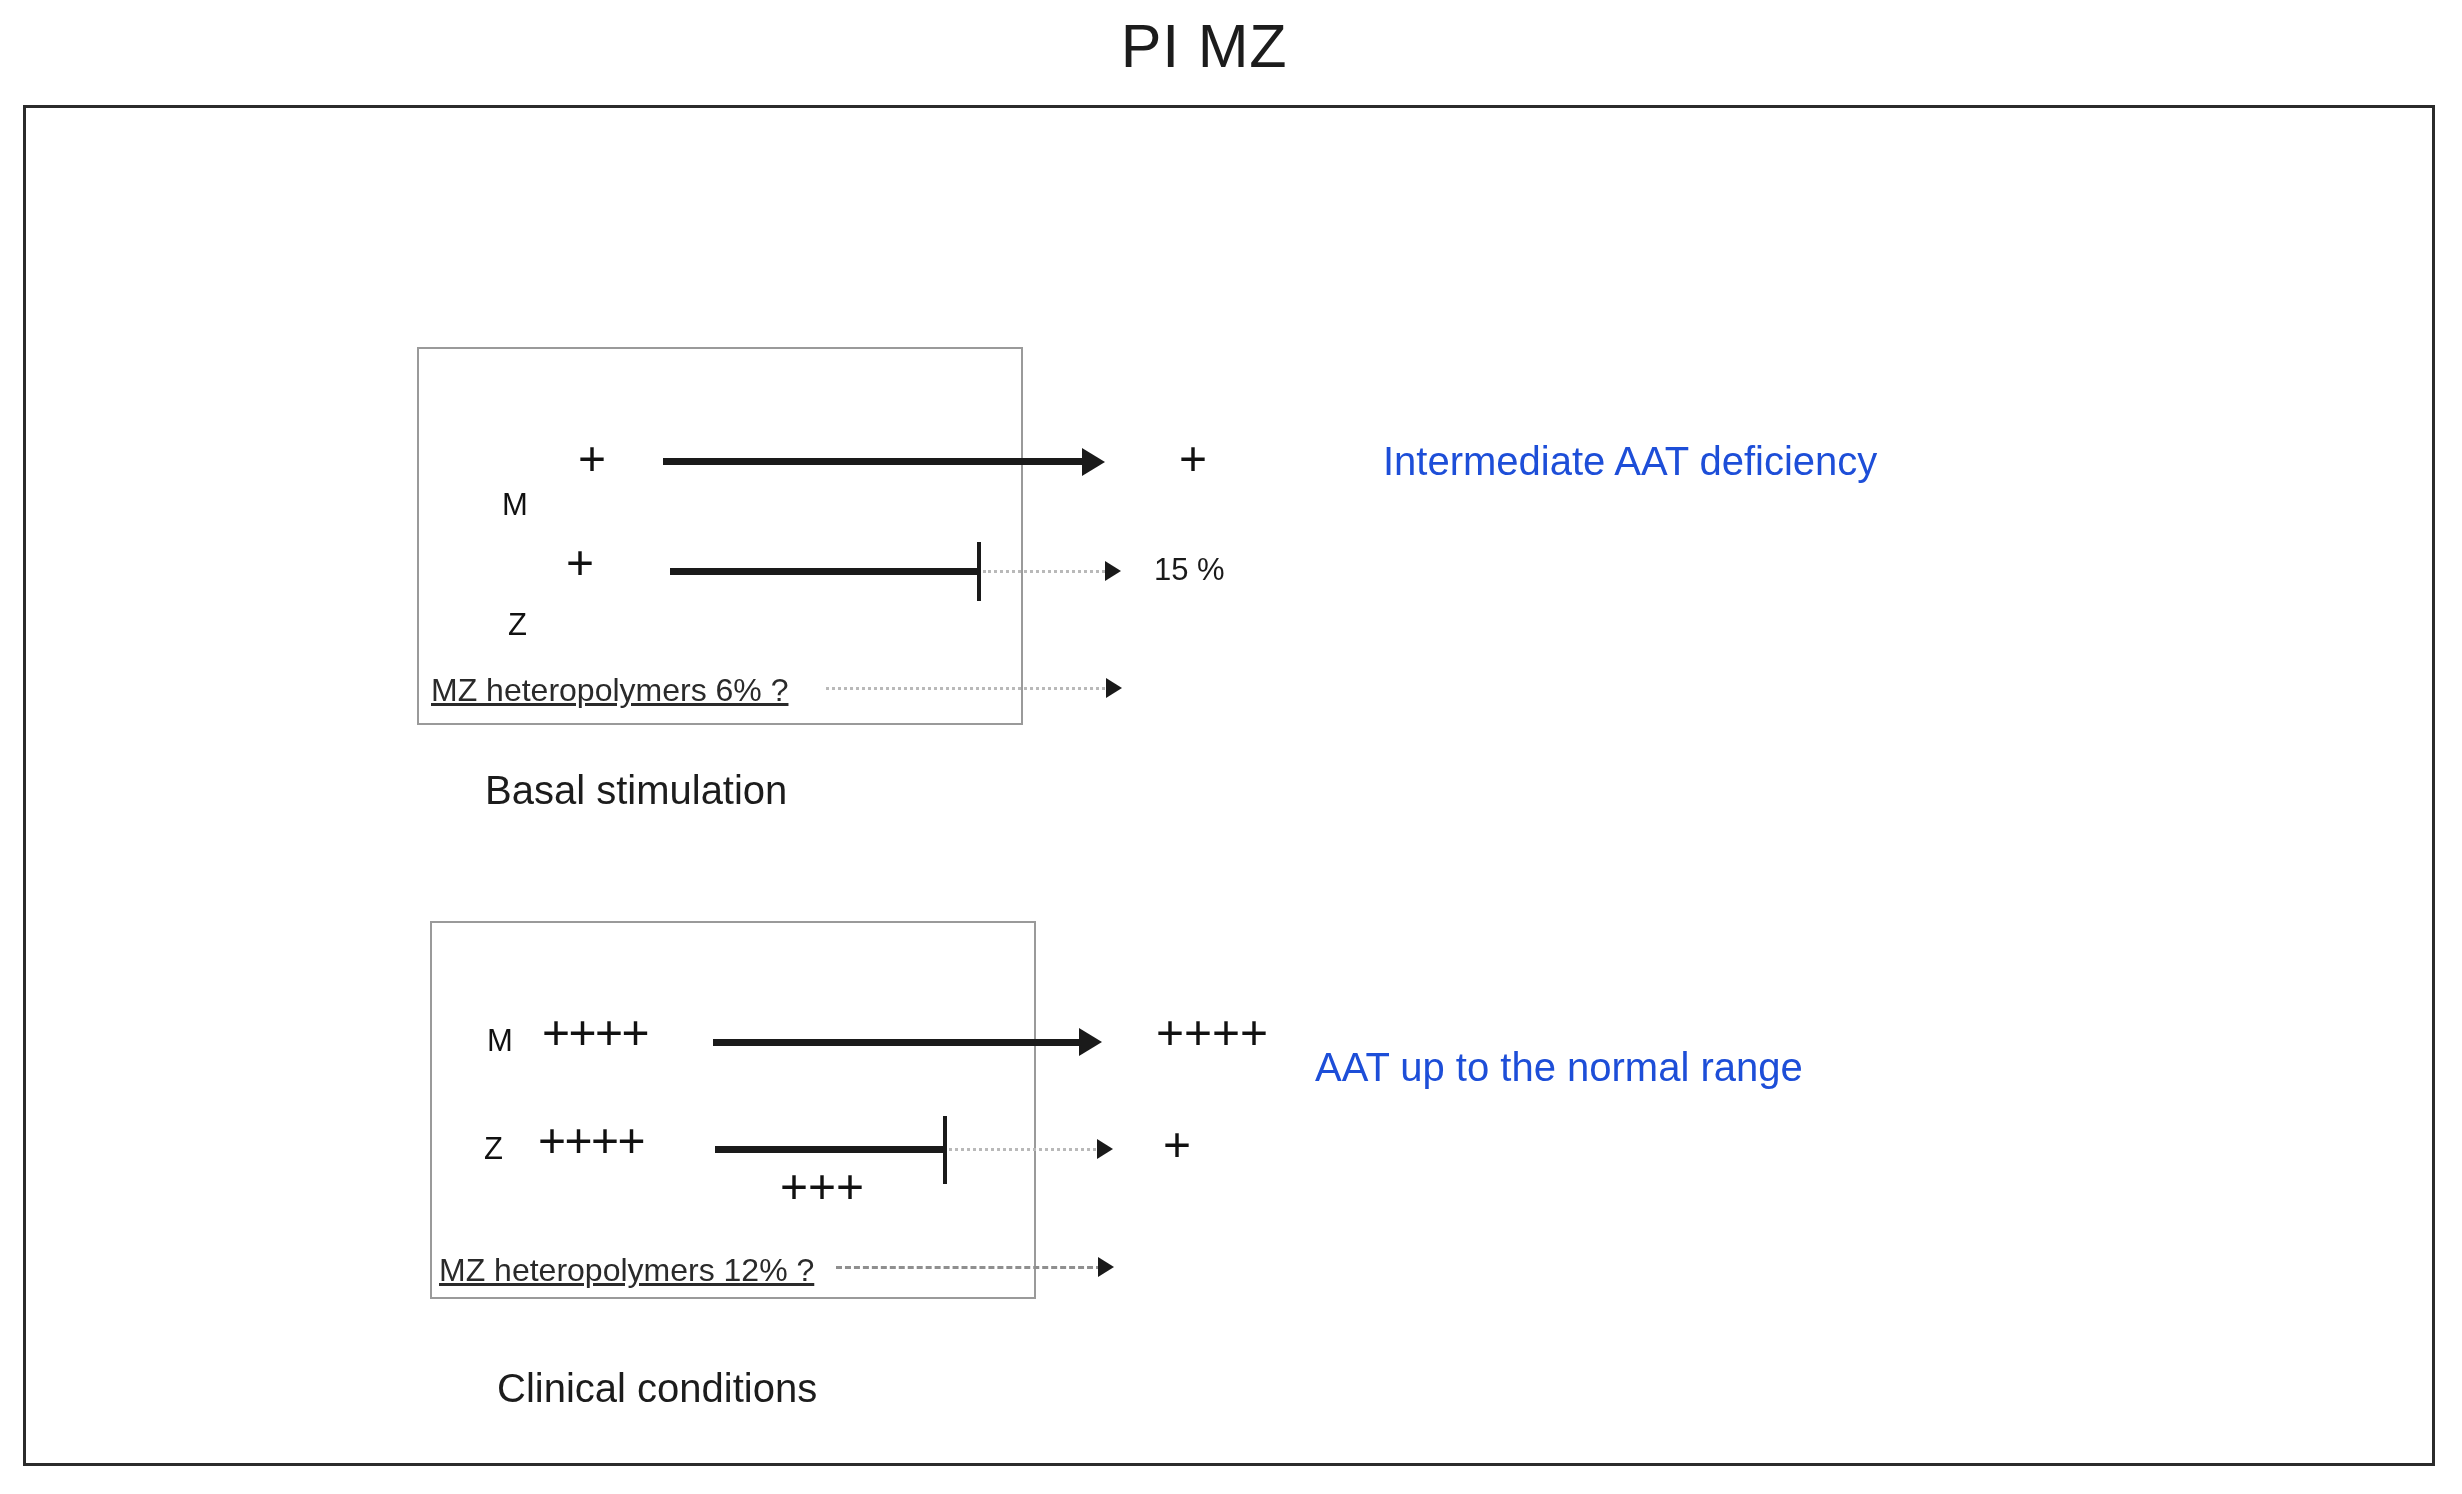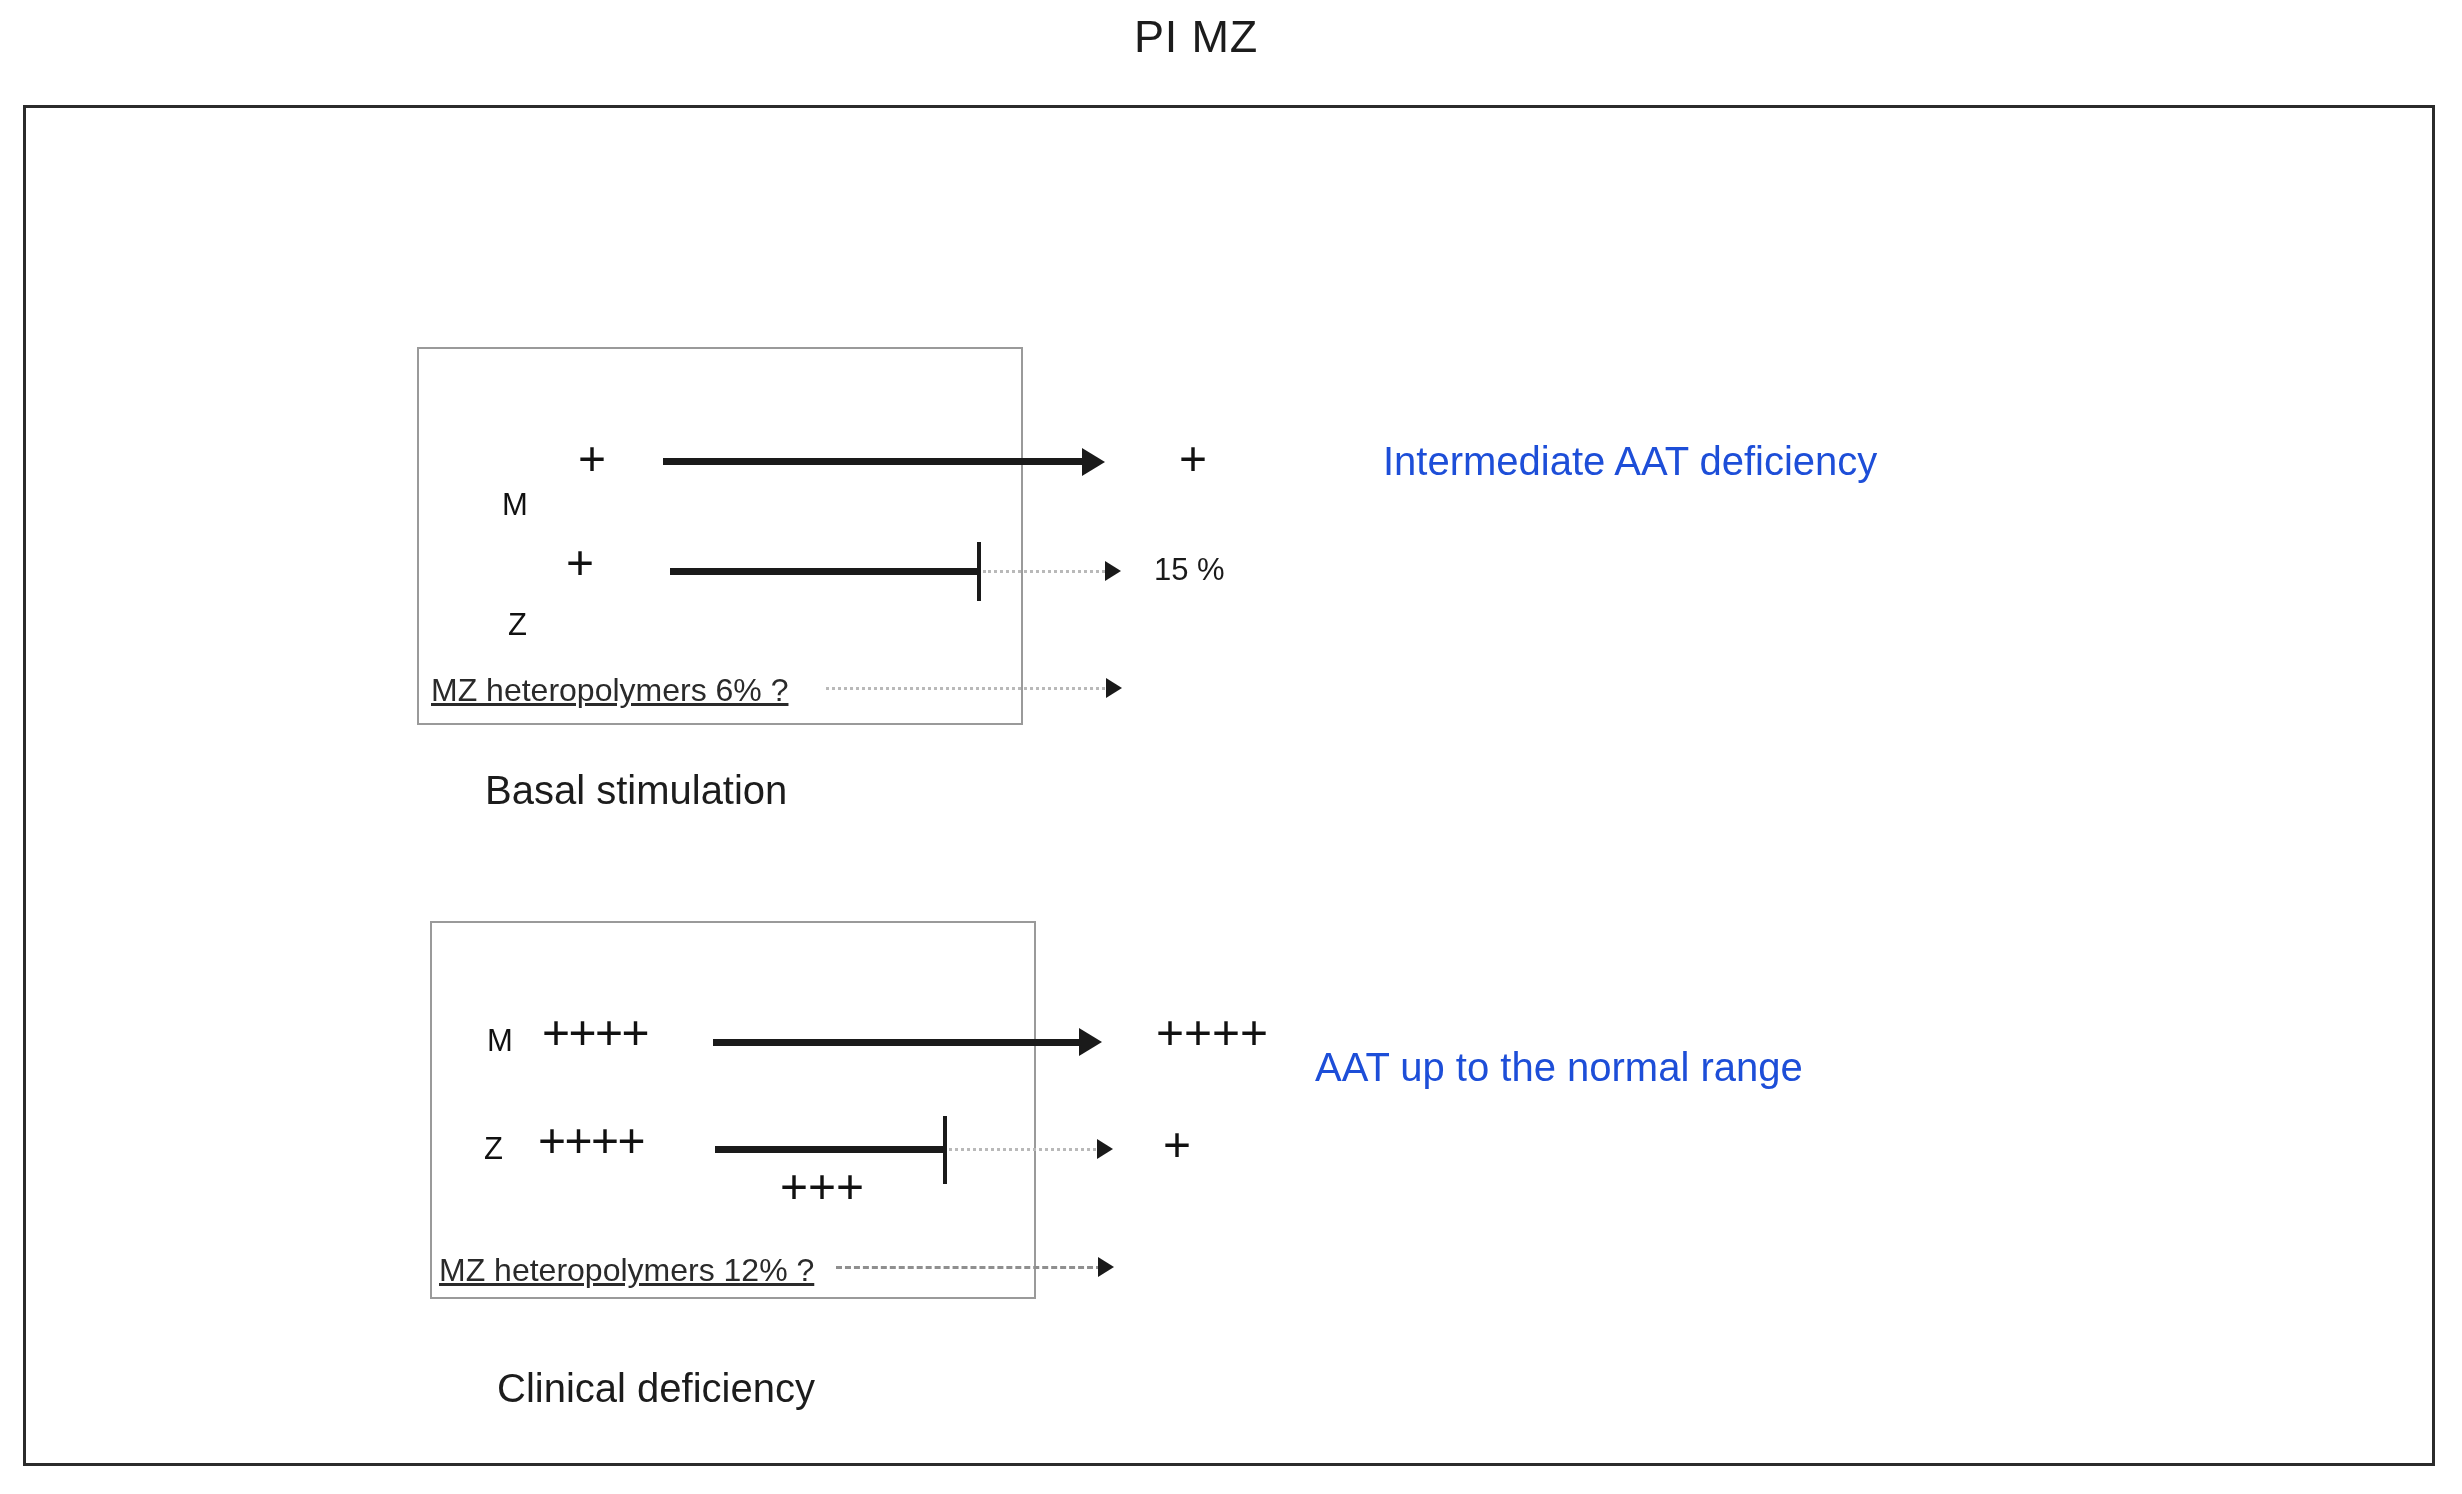--- a/index.html
+++ b/index.html
@@ -15,25 +15,25 @@
     position: relative;
     width: 2462px;
     height: 1495px;
     background: #ffffff;
     overflow: hidden;
   }
 
   
   .fig-title {
     position: absolute;
-    left: 0;
+    left: 8px;
     top: 10.8px;
     width: 2392px;
     text-align: center;
-    font-size: 45px;
+    font-size: 61px;
     font-weight: 400;
     letter-spacing: 0.8px;
     color: #1c1c1c;
   }
 
   
   .outer-frame {
     position: absolute;
     left: 23px;
     top: 105px;
@@ -253,17 +253,17 @@
     </div>
 
     <div class="row">
       <span class="hetero-note" style="left:439px; top:1254px;">MZ heteropolymers 12% ?</span>
       <div class="dashed-line" style="left:836px; top:1266px; width:266px;"></div>
       <div class="arrow-head small" style="left:1098px; top:1257px;"></div>
     </div>
 
     <span class="outcome-text" style="left:1315px; top:1017px;margin-top:30px;">AAT up to the normal range</span>
 
-    <span class="panel-caption" style="left:497px; top:1368px;">Clinical deficiency</span>
+    <span class="panel-caption" style="left:497px; top:1368px;">Clinical conditions</span>
   </div>
 
 </div>
 
 
 </body></html>

